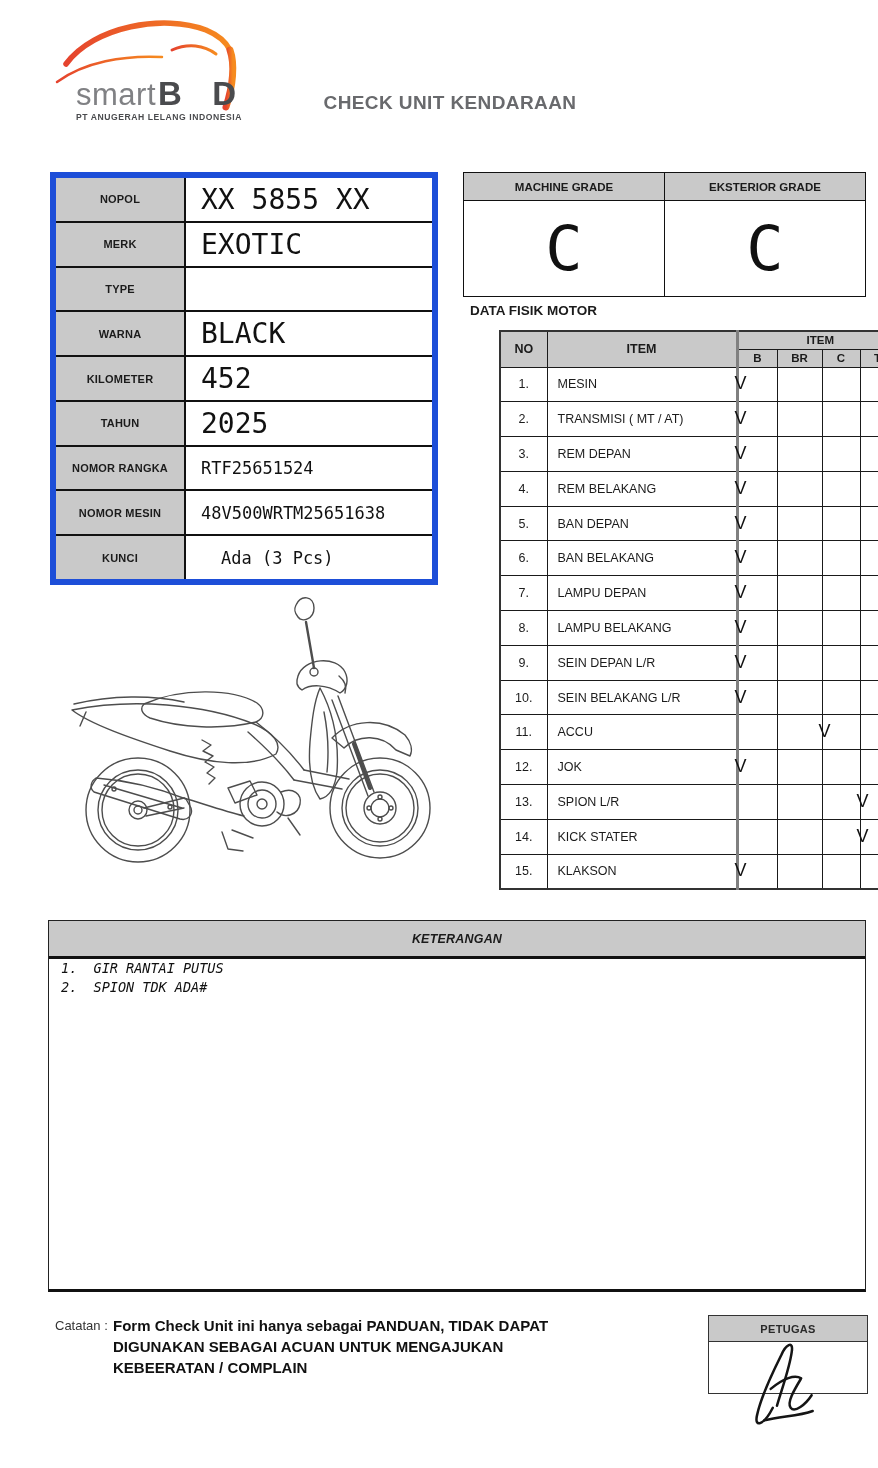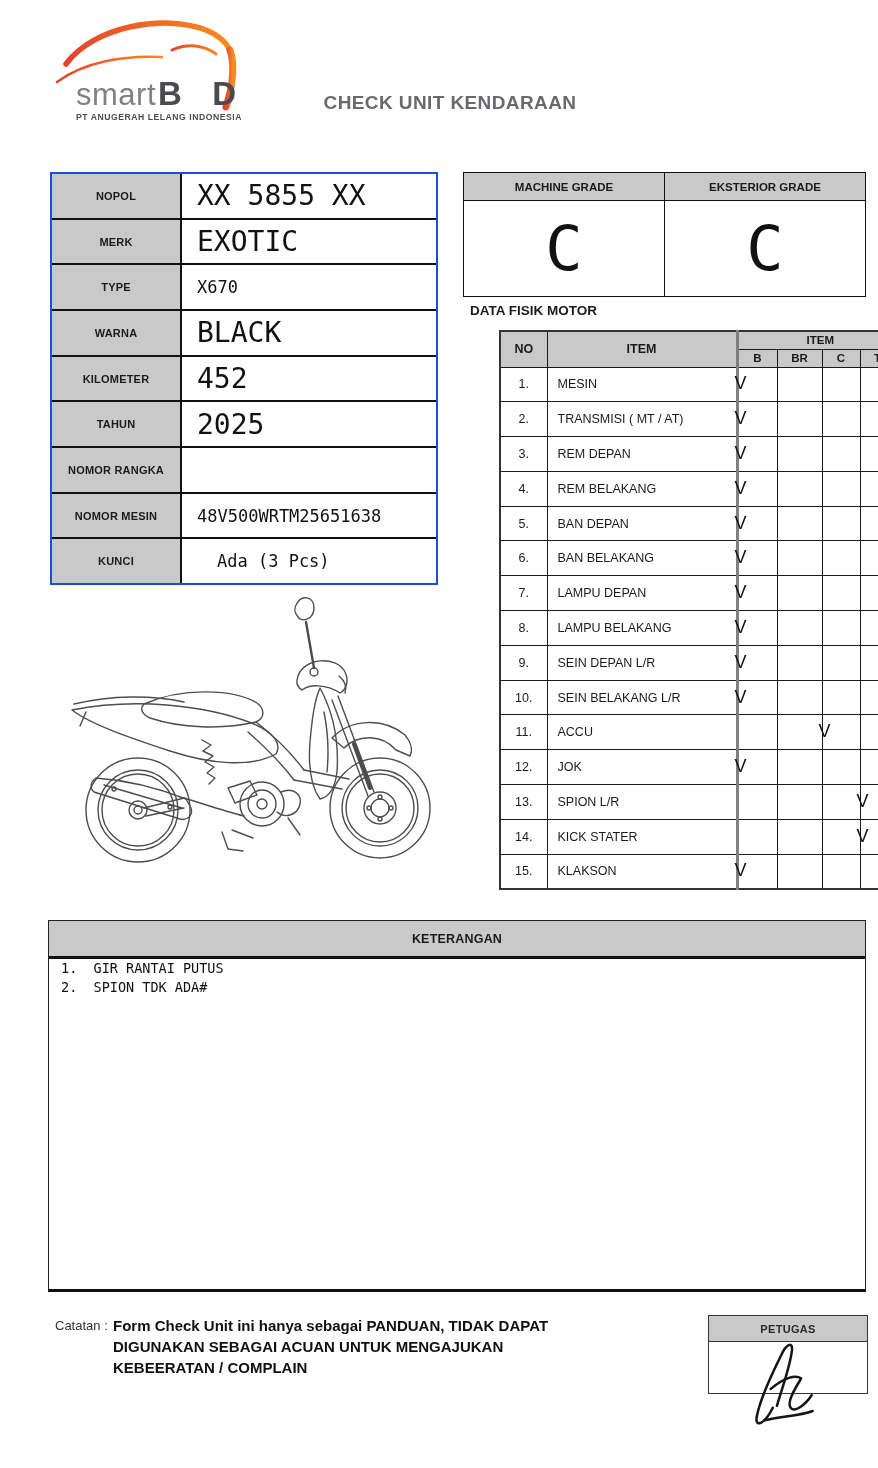--- a/index.html
+++ b/index.html
@@ -7,21 +7,21 @@
   body { font-family:"Liberation Sans", sans-serif; color:#111; }
   .page { position:relative; width:878px; height:1468px; background:#fff; overflow:hidden;border-radius:19px; }
 
   
   .logo { position:absolute; left:52px; top:10px; width:210px; height:125px; }
   .page-title { position:absolute; left:250px; top:92px; width:400px; text-align:center;
     font-size:19px; font-weight:bold; color:#696a6d; letter-spacing:.4px; }
 
   
   .vtable { position:absolute; left:50px; top:172px; width:388px; height:413px;
-    display:flex; flex-direction:column; border:2px solid #1d4ed8; background:#fff; }
+    display:flex; flex-direction:column; border:6px solid #1d4ed8; background:#fff; }
   .vrow { flex:1; display:flex; border-bottom:2px solid #111; }
   .vrow:last-child { border-bottom:none;gap:20px; }
   .vlabel { width:130px; background:#c9c9c9; border-right:2px solid #111;
     display:flex; align-items:center; justify-content:center;
     font-size:11px; font-weight:bold; color:#1b1b1b; letter-spacing:.2px; text-align:center; padding:0 6px; }
   .vvalue { flex:1; display:flex; align-items:center; padding-left:15px;
     font-family:"DejaVu Sans Mono", monospace; color:#111; }
   .vvalue.lg { font-size:28px; }
   .vvalue.sm { font-size:17px; }
 
@@ -51,21 +51,21 @@
   table.df td.chk { position:relative; }
   .bcol-left { border-left:3px solid #808080 !important; }
   .vmark { position:absolute; left:-4px; top:50%; transform:translateY(-54%);
     font-size:18px; color:#111; font-family:"Liberation Sans", sans-serif; }
 
   
   .moto { position:absolute; left:52px; top:592px; width:395px; height:288px; }
 
   
   .ket { position:absolute; left:48px; top:920px; width:818px; height:372px;
-    border:1.5px solid #222; border-bottom:3px solid #111; background:#fff; }
+    border:1.5px solid #222; border-bottom:3px solid #111; background:#fff;font-style:italic; }
   .ket-head { height:38px; background:#c9c9c9; border-bottom:3px solid #111;
     display:flex; align-items:center; justify-content:center;
     font-size:12.5px; font-weight:bold; color:#1b1b1b; letter-spacing:.2px; }
   .ket-body { padding:0 0 0 12px; }
   .ket-line { font-family:"DejaVu Sans Mono", monospace; font-size:13.5px; line-height:19px;
     color:#111; white-space:pre; }
 
   
   .catatan-label { position:absolute; left:55px; top:1318px; font-size:13px; color:#333; }
   .catatan-text { position:absolute; left:113px; top:1315px; width:460px;
@@ -112,36 +112,36 @@
       <div class="vrow">
         <div class="vlabel">NOPOL</div>
         <div class="vvalue lg">XX 5855 XX</div>
       </div>
       <div class="vrow">
         <div class="vlabel">MERK</div>
         <div class="vvalue lg">EXOTIC</div>
       </div>
       <div class="vrow">
         <div class="vlabel">TYPE</div>
-        <div class="vvalue sm">X670</div>
       </div>
       <div class="vrow">
         <div class="vlabel">WARNA</div>
         <div class="vvalue lg">BLACK</div>
       </div>
       <div class="vrow">
         <div class="vlabel">KILOMETER</div>
         <div class="vvalue lg">452</div>
       </div>
       <div class="vrow">
         <div class="vlabel">TAHUN</div>
         <div class="vvalue lg">2025</div>
       </div>
       <div class="vrow">
         <div class="vlabel">NOMOR RANGKA</div>
+        <div class="vvalue sm">RTF25651524</div>
       </div>
       <div class="vrow">
         <div class="vlabel">NOMOR MESIN</div>
         <div class="vvalue sm">48V500WRTM25651638</div>
       </div>
       <div class="vrow">
         <div class="vlabel">KUNCI</div>
         <div class="vvalue sm">Ada (3 Pcs)</div>
       </div>
     </div>

